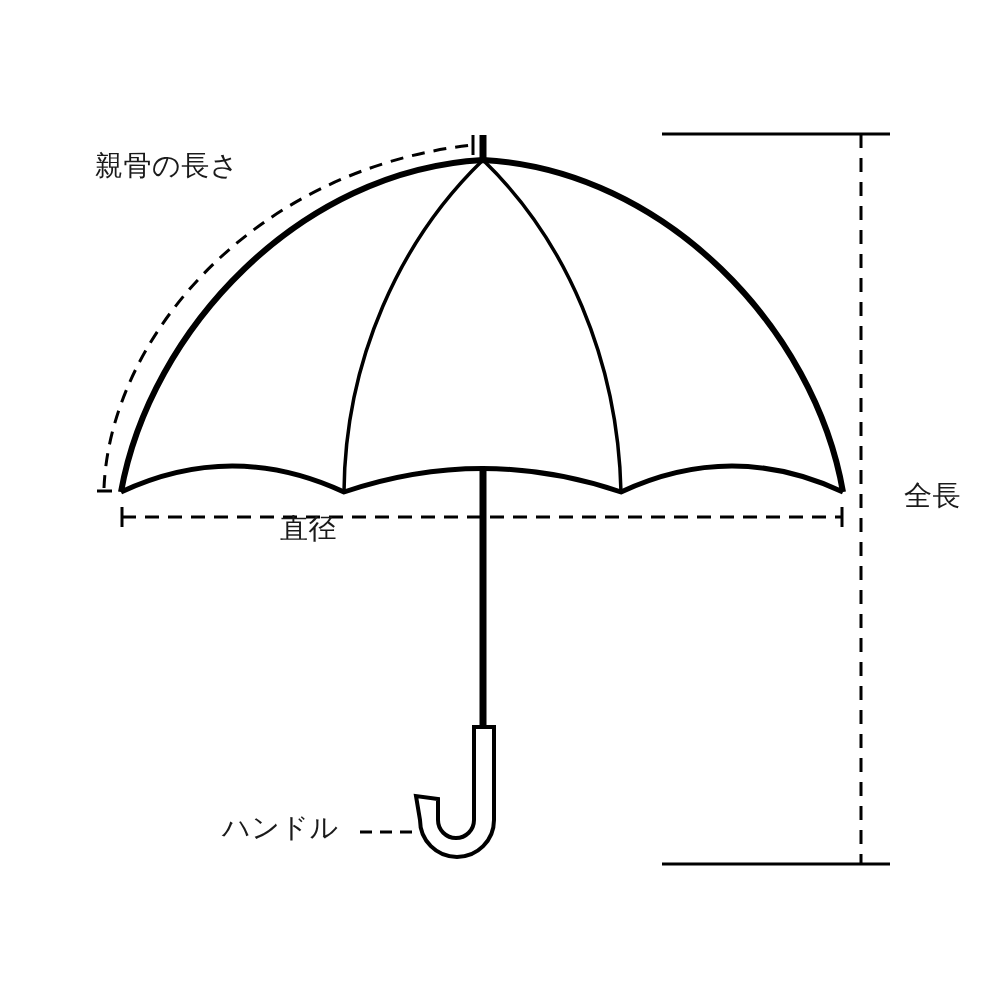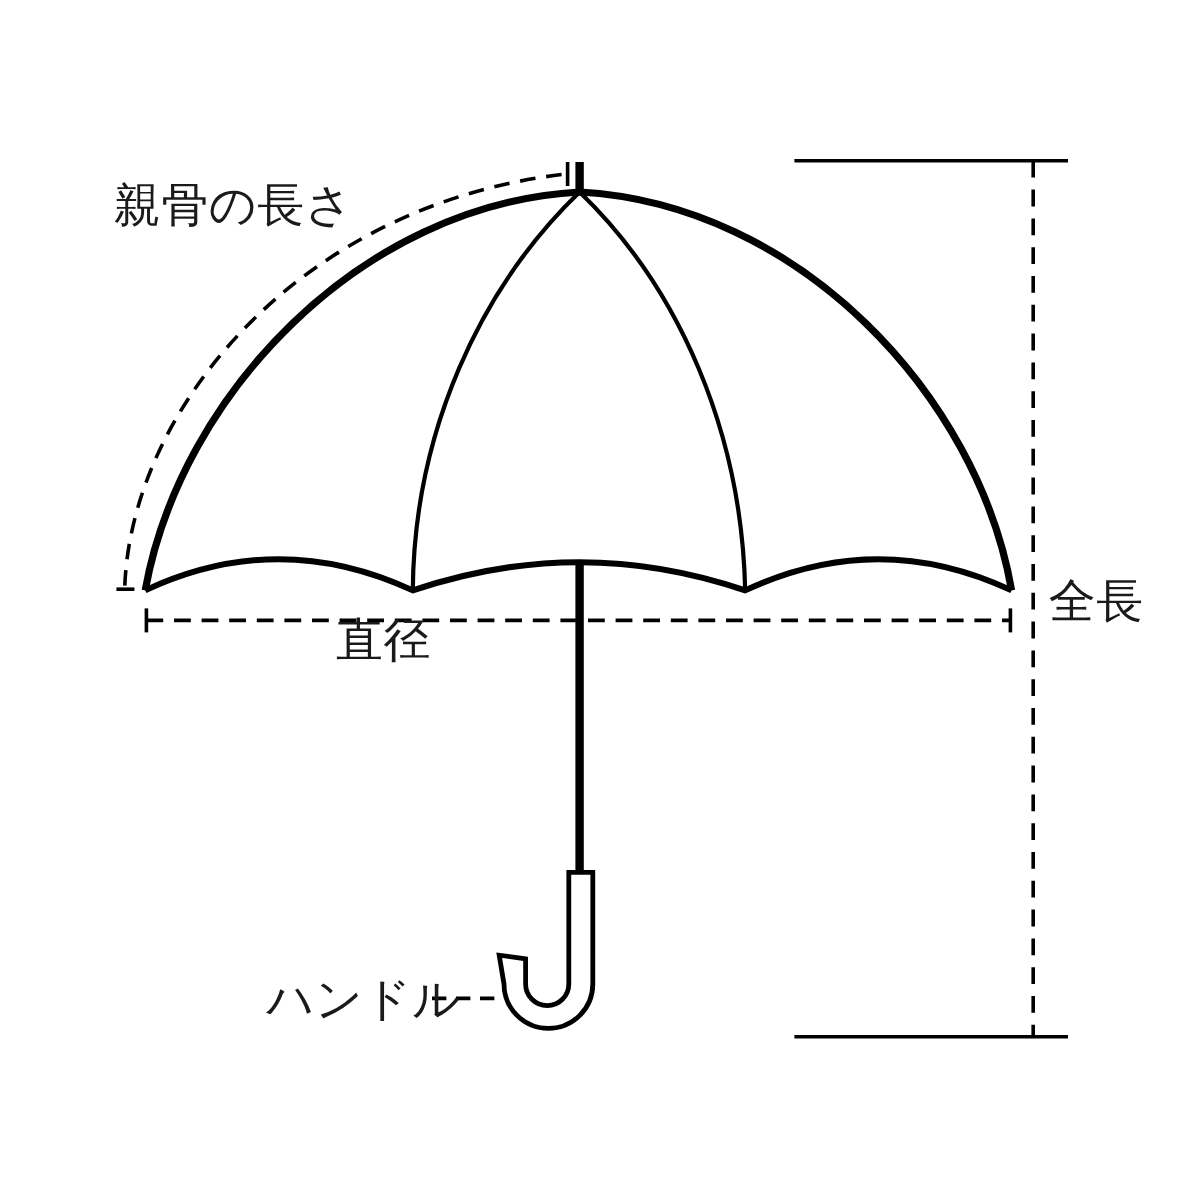--- a/index.html
+++ b/index.html
@@ -1,22 +1,22 @@
 <!DOCTYPE html>
 <html><head>
 <meta charset="utf-8">
 <style>
   html,body{margin:0;padding:0;background:#ffffff;}
   body{width:1000px;height:1000px;position:relative;overflow:hidden;
        font-family:"DejaVu Sans","Liberation Sans",sans-serif;color:#111;}
   svg#diagram{position:absolute;left:0;top:0;}
-  .label{position:absolute;font-size:39px;line-height:1;color:#1a1a1a;white-space:nowrap;letter-spacing:0.5px;}
+  .label{position:absolute;font-size:28px;line-height:1;color:#1a1a1a;white-space:nowrap;letter-spacing:0.5px;}
   #lbl-rib{left:95px;top:152px;}
   #lbl-diam{left:280px;top:515px;}
-  #lbl-total{left:874px;top:482px;}
+  #lbl-total{left:904px;top:482px;}
   #lbl-handle{left:222px;top:814px;text-align:center;}
 </style>
 </head>
 <body>
 
 <svg id="diagram" width="1000" height="1000" viewBox="0 0 1000 1000">
 
   <path d="M121,492 C150,330 300,170 483,160 C666,170 815,330 843,492" fill="none" stroke="#000" stroke-width="6" stroke-linejoin="round"></path>
 
   <path d="M121,492 Q232,440 344,492 Q483,445 621,492 Q732,440 843,492" fill="none" stroke="#000" stroke-width="5" stroke-linejoin="round"></path>

